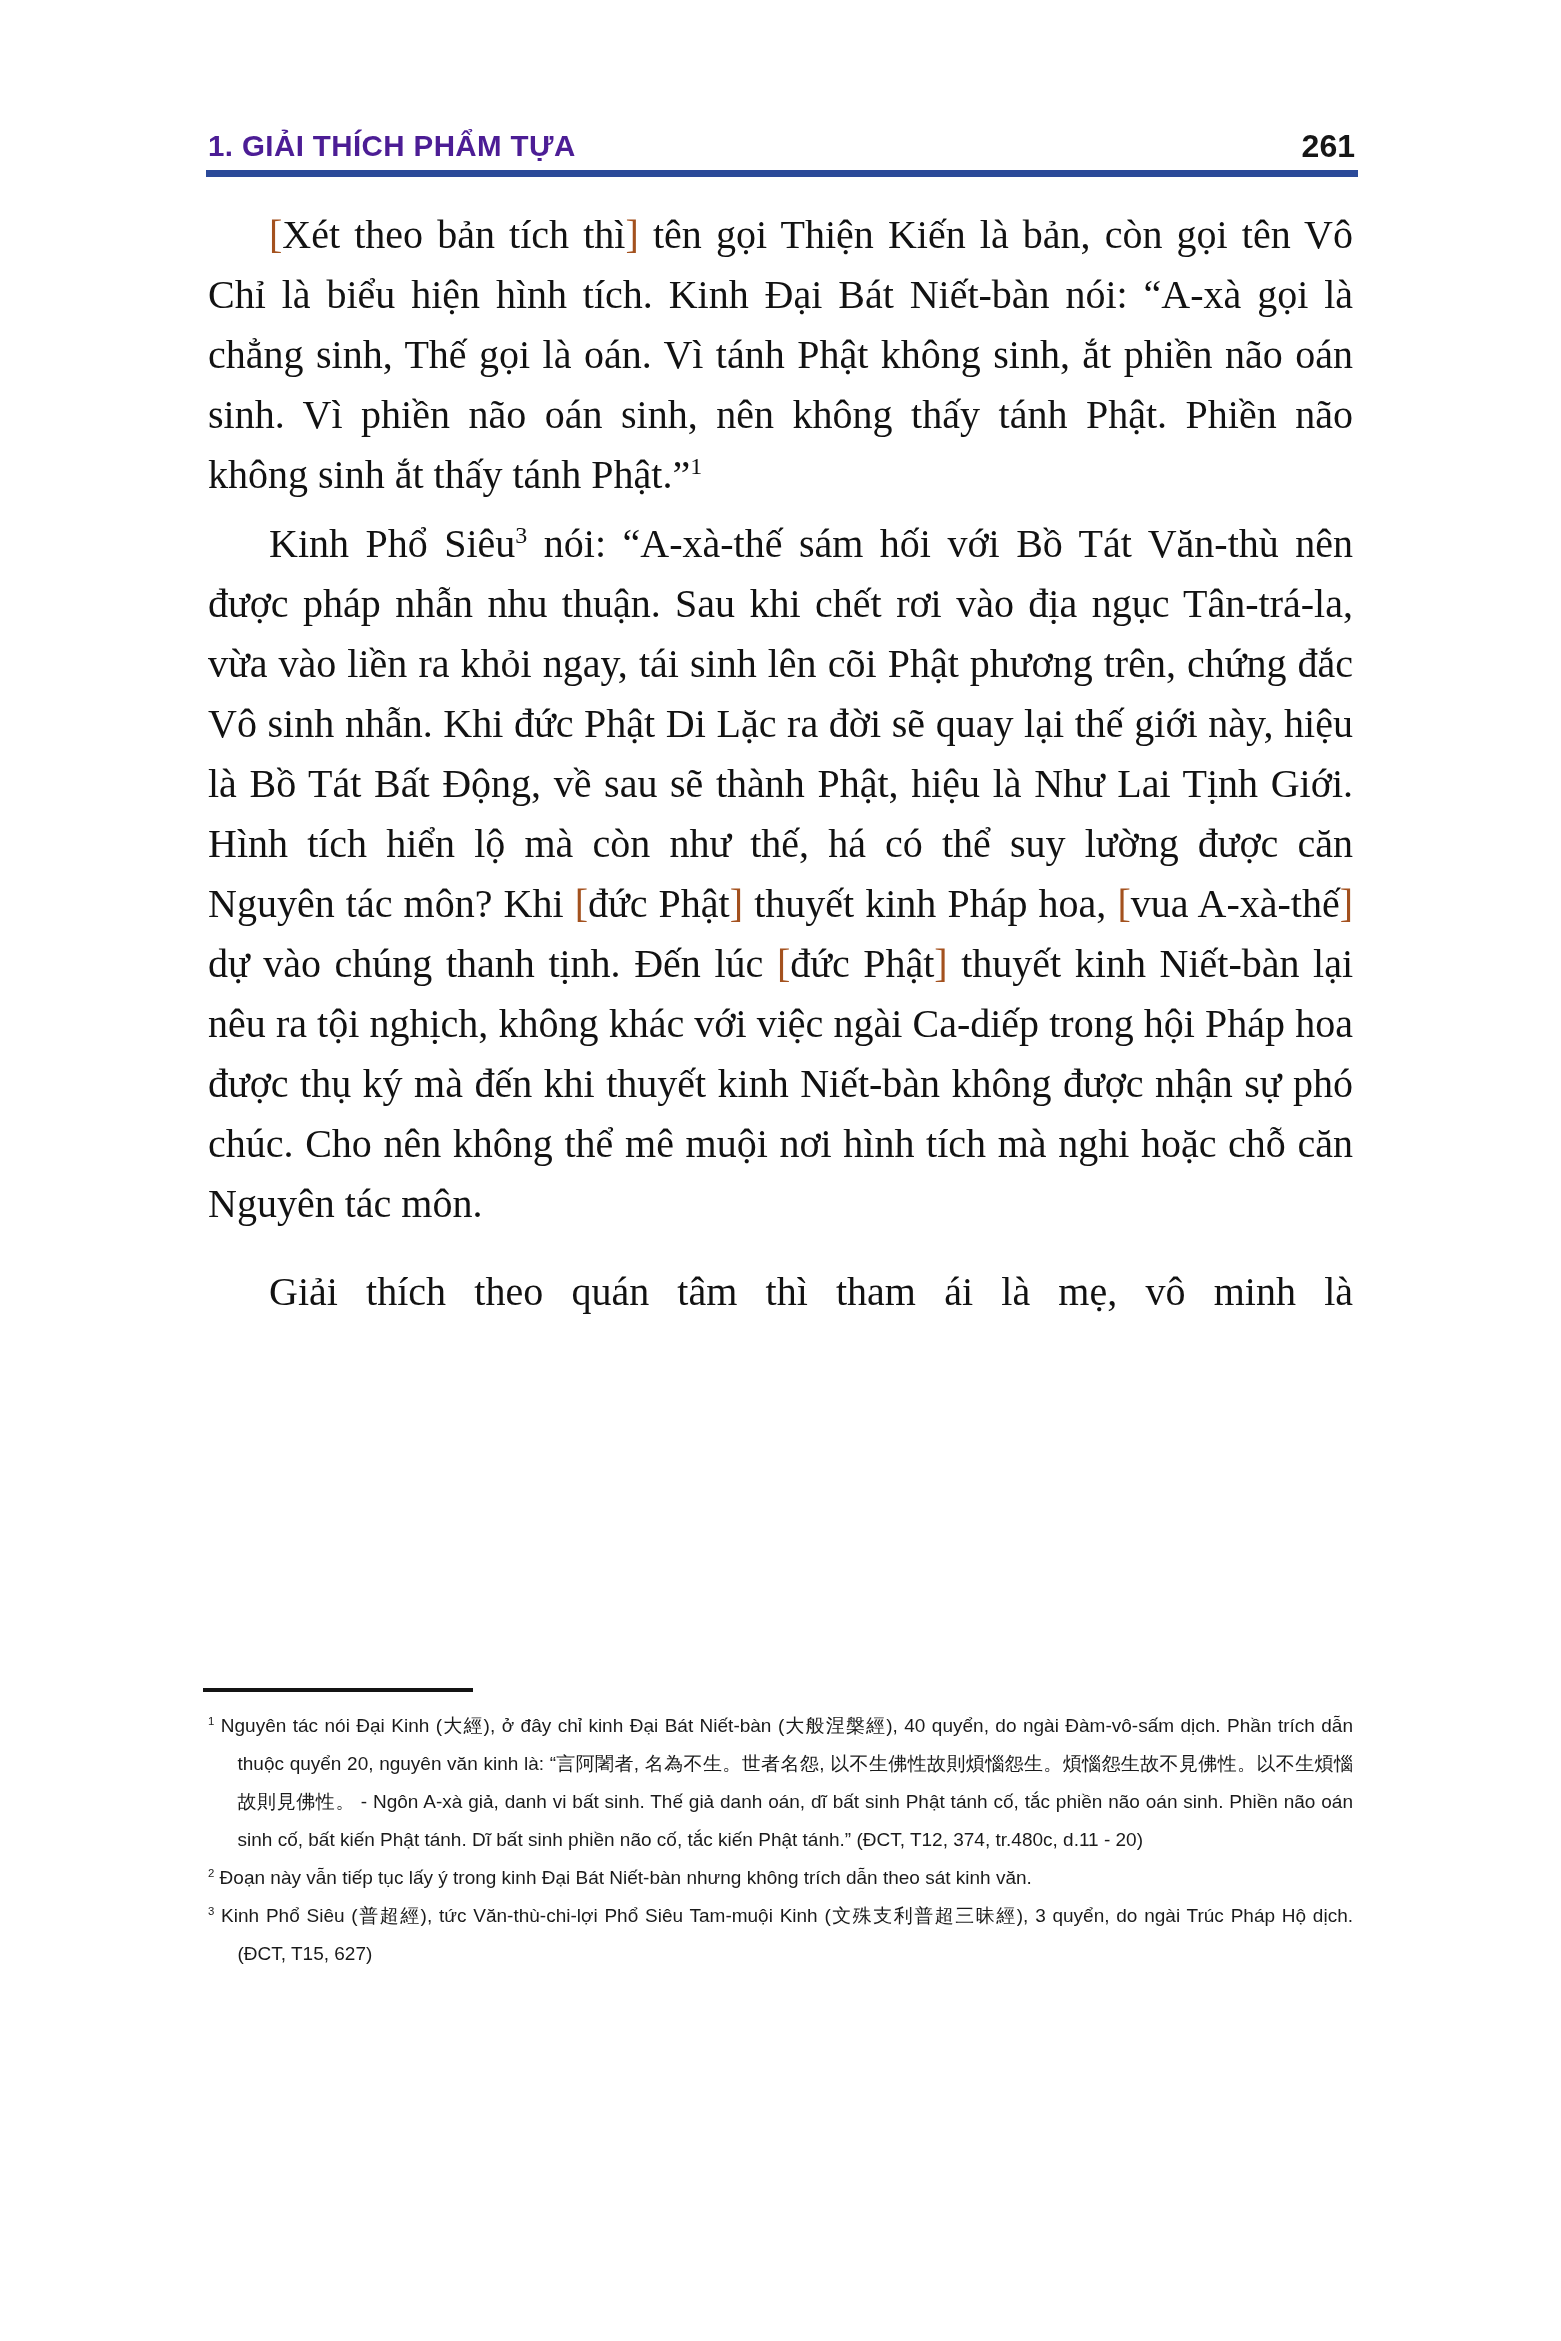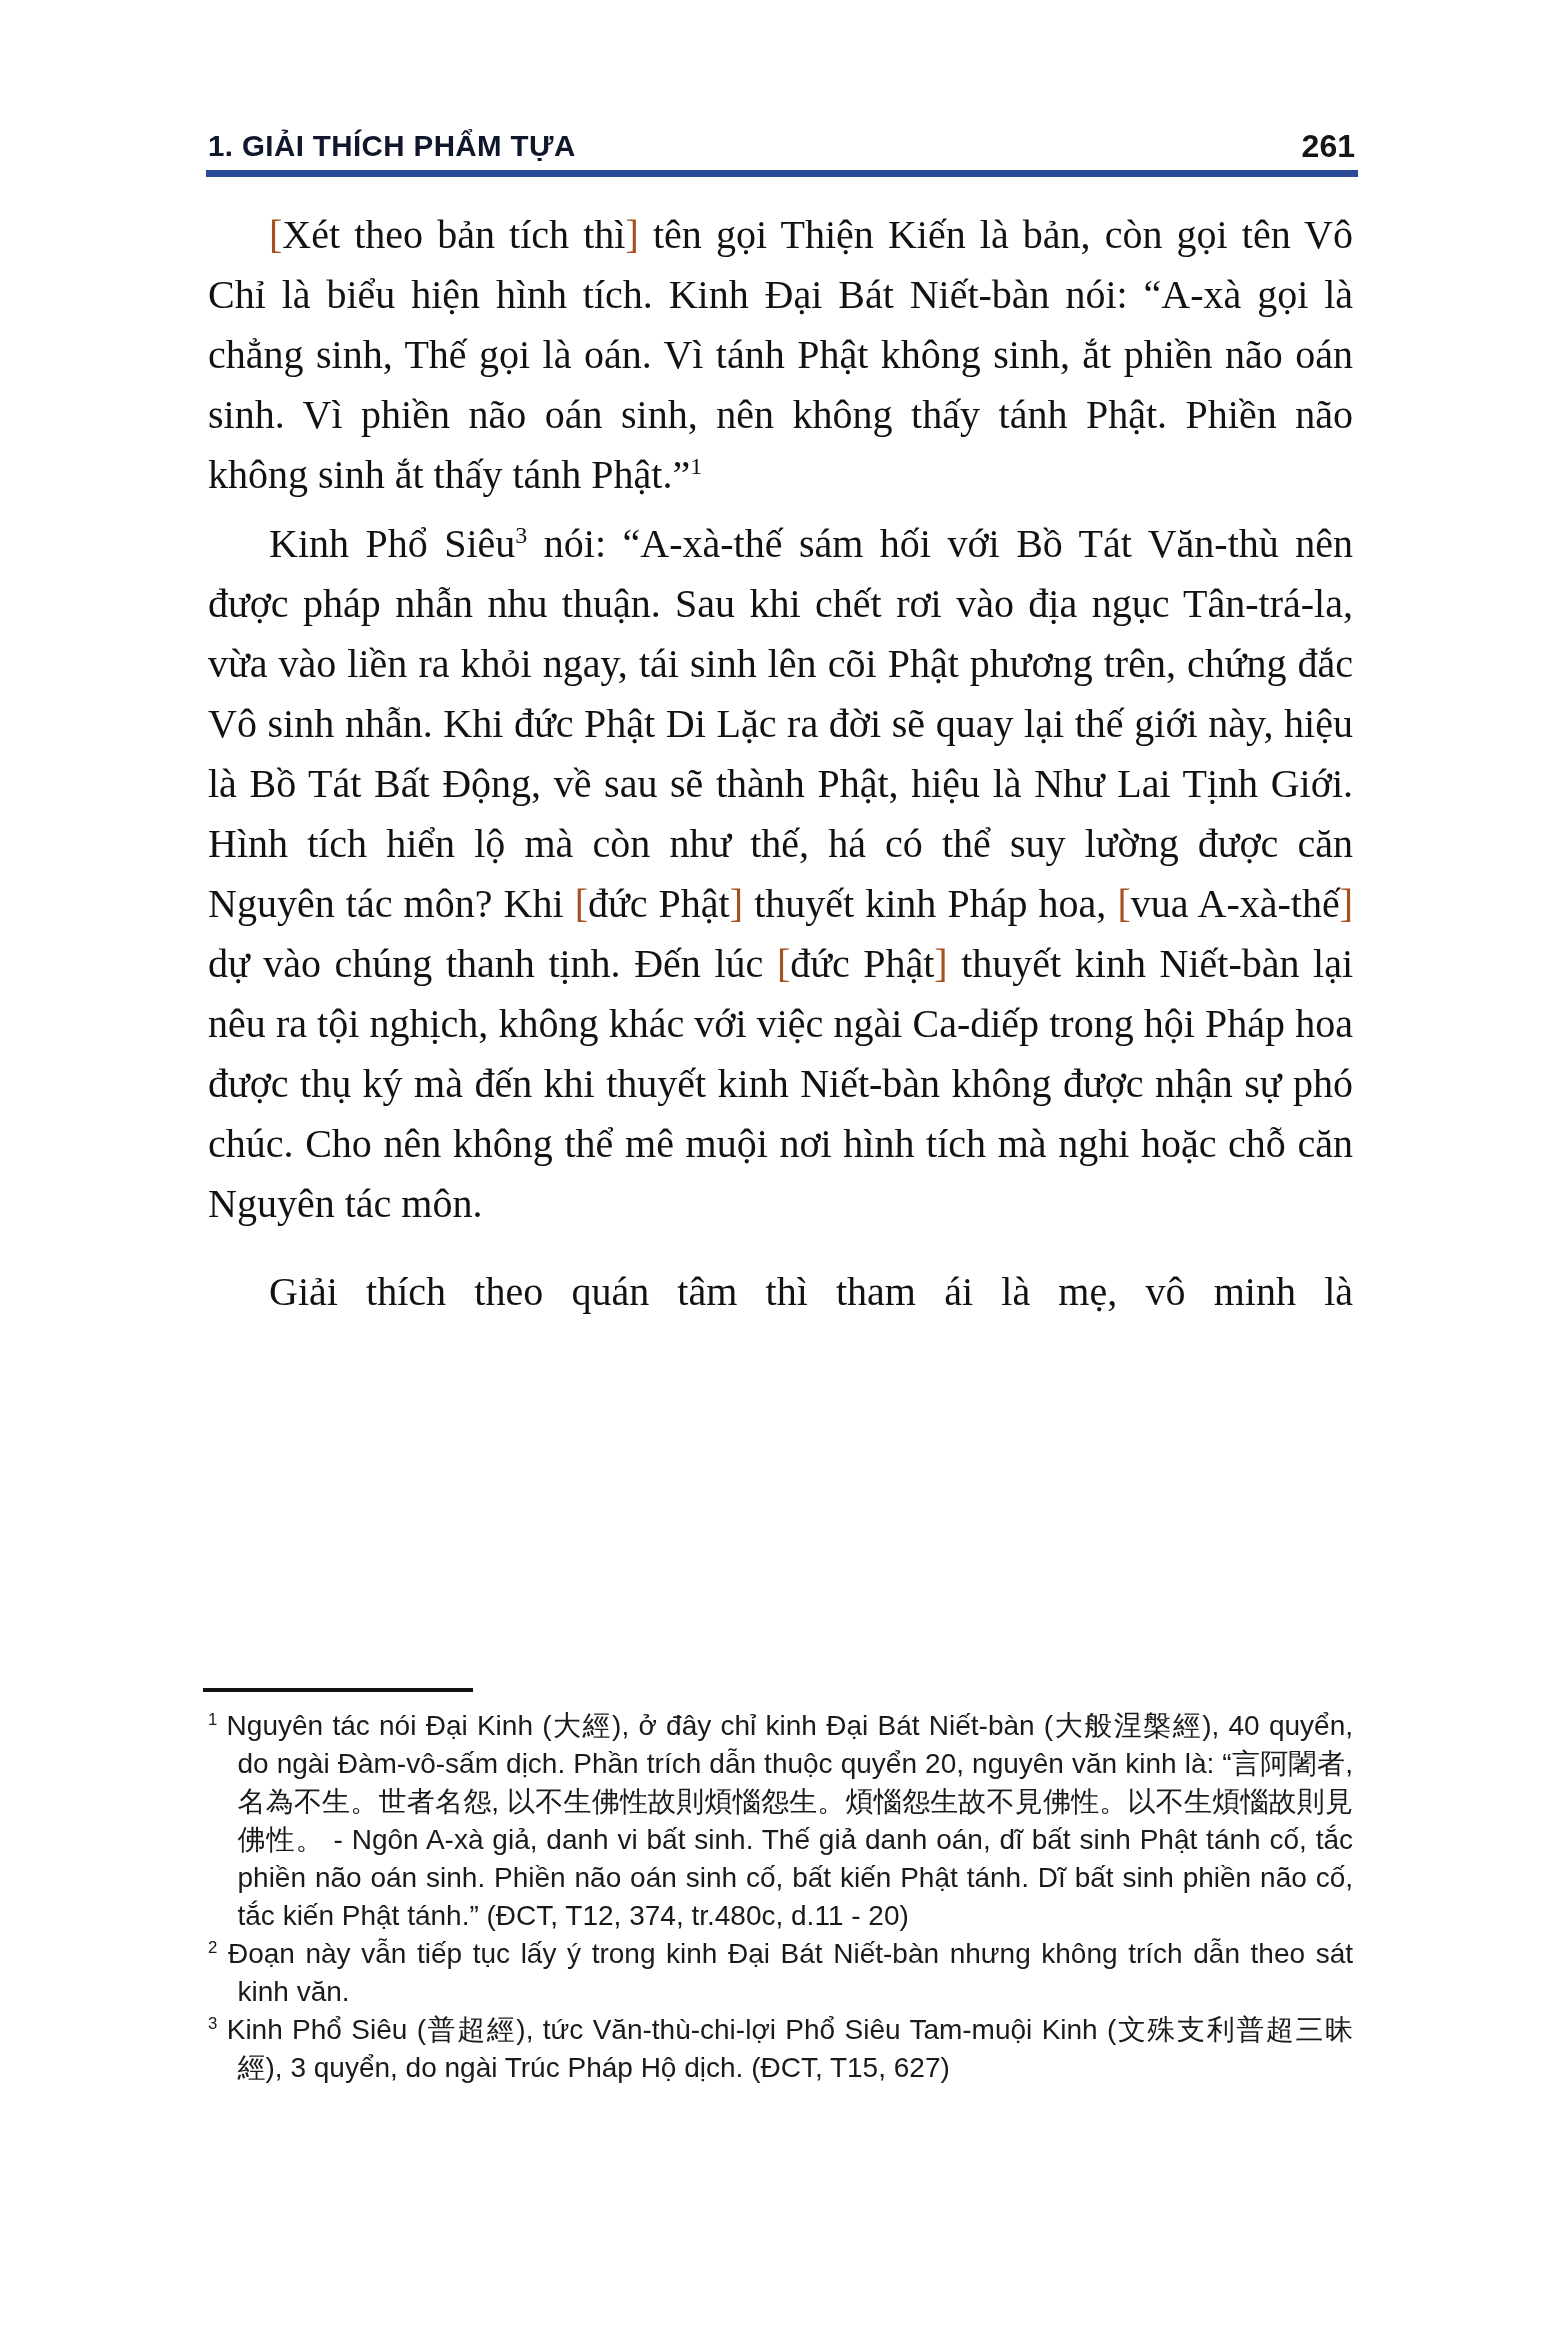--- a/index.html
+++ b/index.html
@@ -14,21 +14,21 @@
   
   .running-header{
     position:absolute;left:208px;right:206px;top:127px;height:38px;
   }
   .section-title{
     position:absolute;left:0;bottom:1.7px;
     font-family:"Liberation Sans", sans-serif;
     font-weight:bold;
     font-size:29.5px;
     letter-spacing:0.4px;
-    color:#0f172a;
+    color:#4c1d95;
     white-space:nowrap;
   }
   .page-number{
     position:absolute;right:0;bottom:0;
     font-family:"Liberation Sans", sans-serif;
     font-weight:bold;
     font-size:32px;
     color:#161616;
   }
   .header-rule{
@@ -55,21 +55,21 @@
   }
   
   .footnote-rule{
     position:absolute;left:203px;top:1688px;
     width:270px;height:4.3px;
     background:#141414;
   }
   .footnotes{
     position:absolute;left:208px;top:1707px;width:1145px;
     font-family:"Liberation Sans", sans-serif;
-    font-size:28px;line-height:38px;
+    font-size:19px;line-height:38px;
     color:#1a1a1a;
     text-align:justify;
   }
   .footnotes p{
     margin:0;
     padding-left:29.5px;
     text-indent:-29.5px;
   }
 </style>
 </head>

